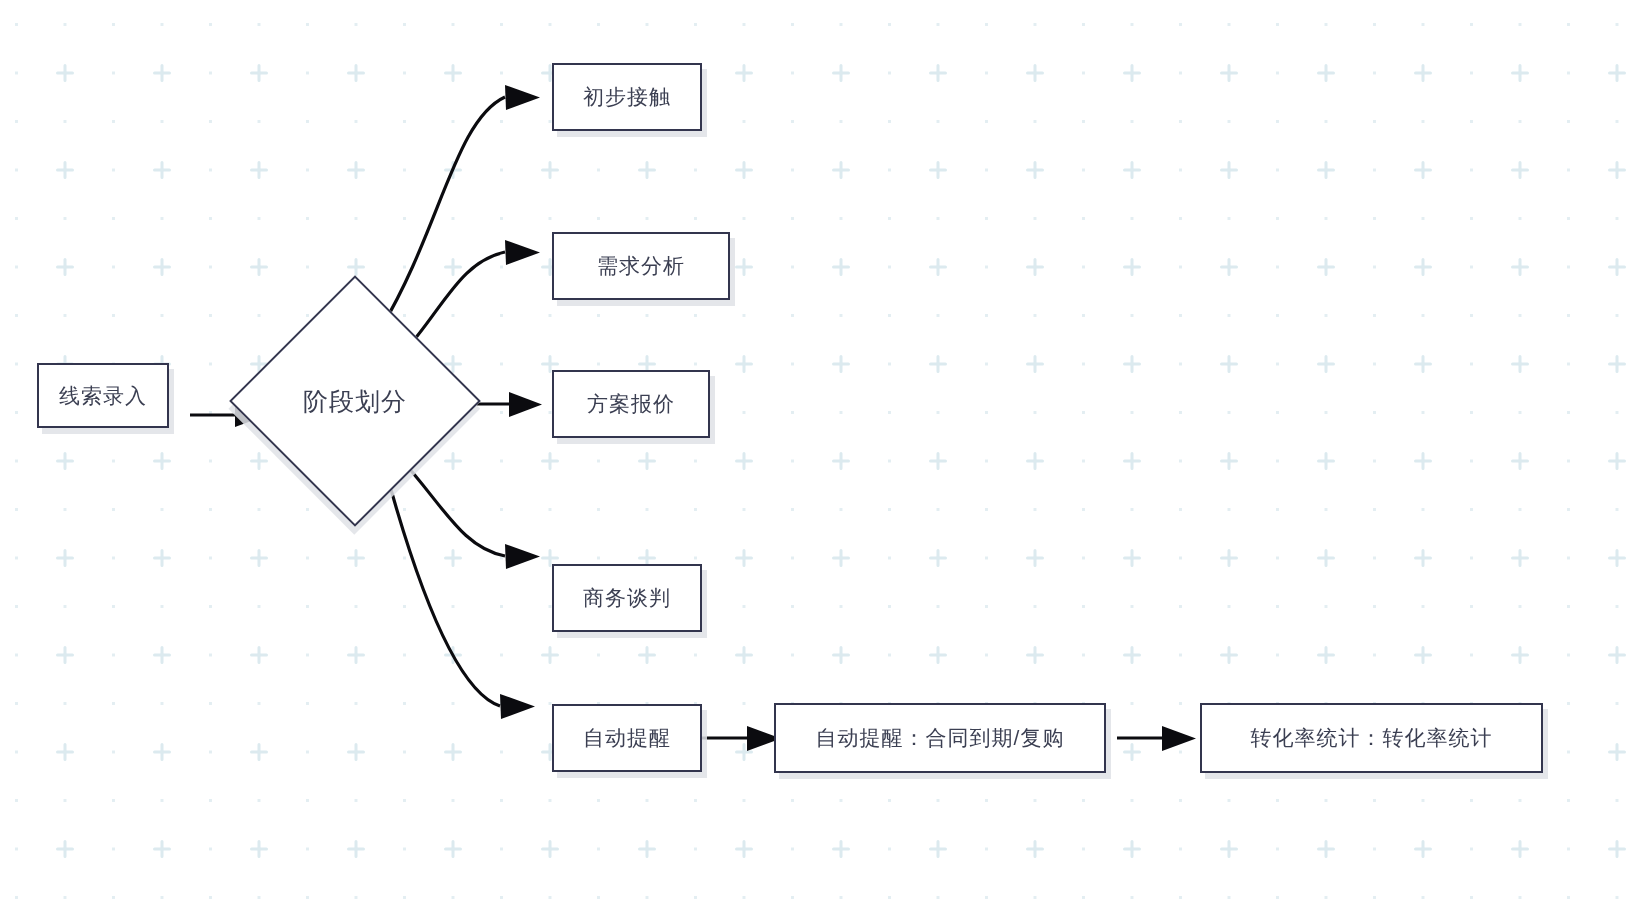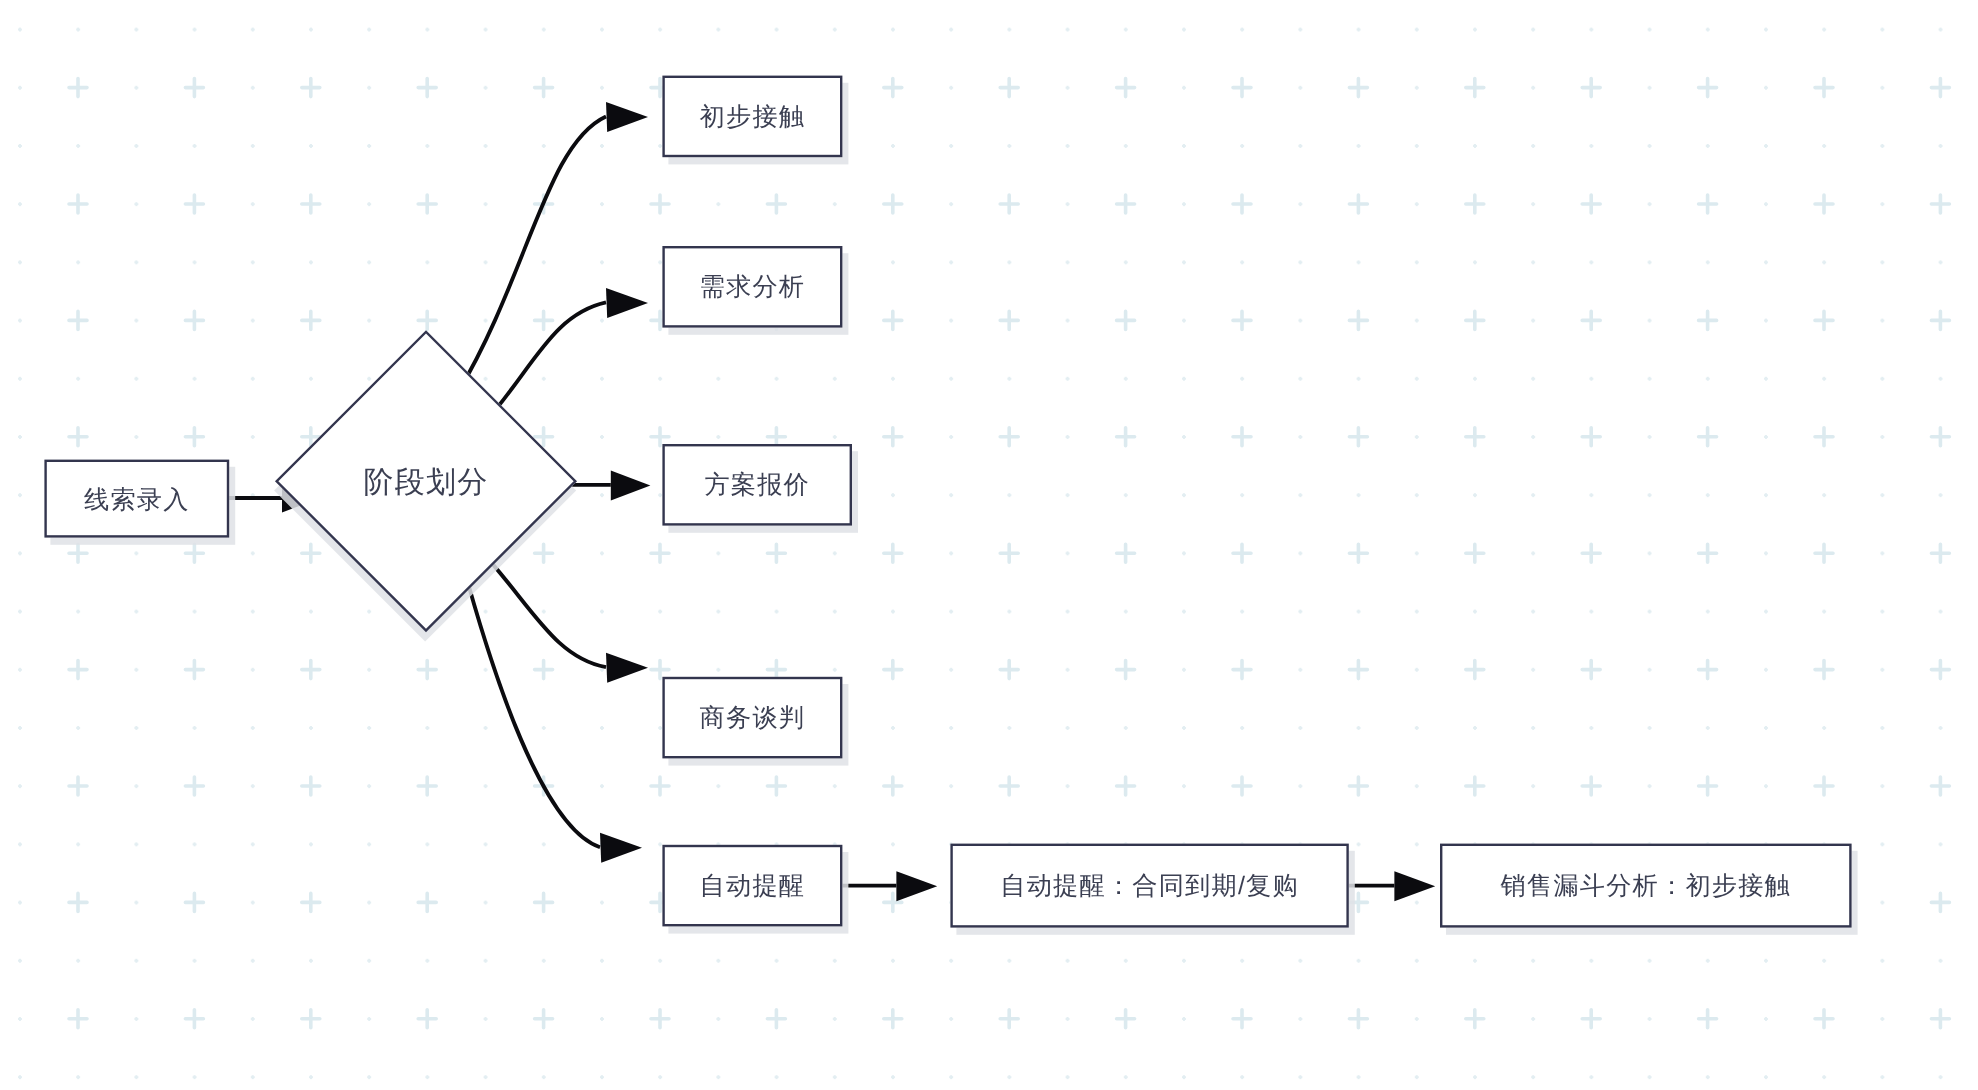--- a/index.html
+++ b/index.html
@@ -292,50 +292,50 @@
       <path class="edge-path" d="M 702 738 L 747 738"></path>
       <polygon class="edge-head" points="747,726 781,738.5 747,751"></polygon>
     </g>
 
     <g>
       <path class="edge-path" d="M 1117 738 L 1162 738"></path>
       <polygon class="edge-head" points="1162,726 1196,738.5 1162,751"></polygon>
     </g>
   </svg>
 
-  <div class="node" style="left:37px; top:383px; width:154px; height:65px;">
+  <div class="node" style="left:37px; top:363px; width:132px; height:65px;">
     <span>线索录入</span>
   </div>
 
   <div class="diamond-wrap" style="left:266px; top:312px; width:178px; height:178px;">
     <div class="diamond-shape"></div>
     <span class="diamond-label">阶段划分</span>
   </div>
 
   <div class="node" style="left:552px; top:63px; width:150px; height:68px;">
     <span>初步接触</span>
   </div>
 
-  <div class="node" style="left:552px; top:205px; width:150px; height:68px;">
+  <div class="node" style="left:552px; top:232px; width:178px; height:68px;">
     <span>需求分析</span>
   </div>
 
   <div class="node" style="left:552px; top:370px; width:158px; height:68px;">
     <span>方案报价</span>
   </div>
 
   <div class="node" style="left:552px; top:522px; width:150px; height:68px;margin-top:42px;">
     <span>商务谈判</span>
   </div>
 
   <div class="node" style="left:552px; top:704px; width:150px; height:68px;">
     <span>自动提醒</span>
   </div>
 
-  <div class="node" style="left:792px; top:703px; width:332px; height:70px;">
+  <div class="node" style="left:774px; top:703px; width:332px; height:70px;">
     <span>自动提醒：合同到期/复购</span>
   </div>
 
   <div class="node" style="left:1200px; top:703px; width:343px; height:70px;">
-    <span>销售漏斗分析：初步接触</span>
+    <span>转化率统计：转化率统计</span>
   </div>
 
 </div>
 
 </body></html>

